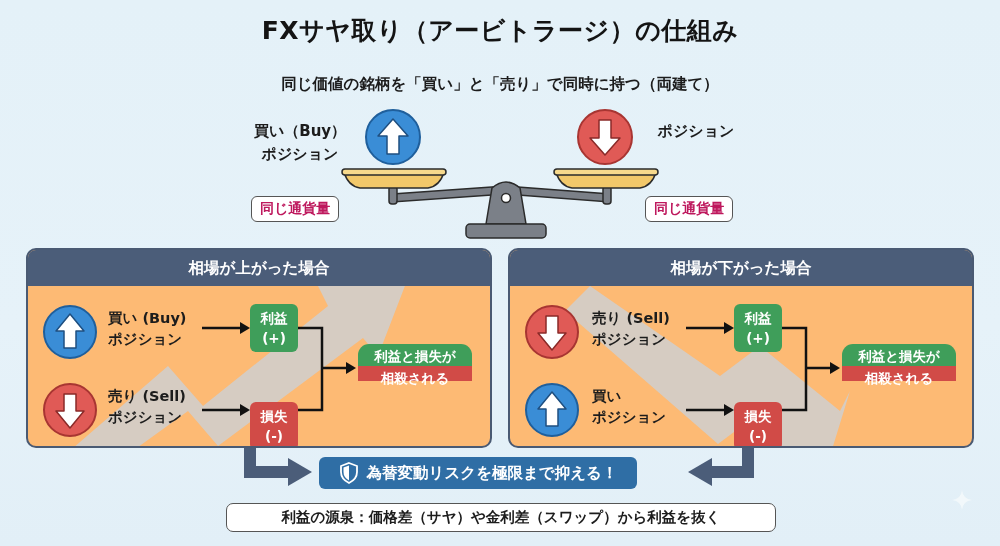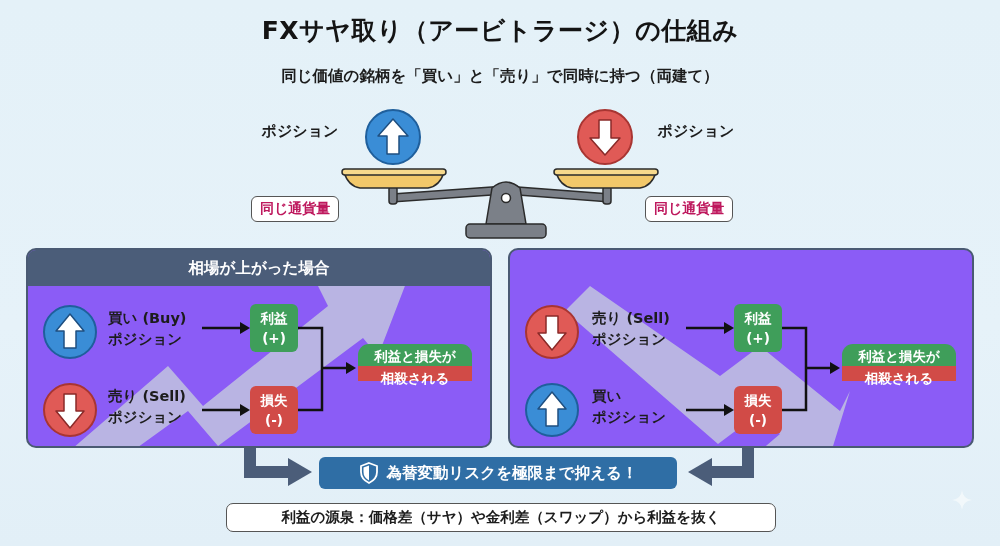--- a/index.html
+++ b/index.html
@@ -8,55 +8,55 @@
     background: linear-gradient(180deg, #e4f1f8 0%, #e6f2f9 60%, #e2eff7 100%);
     font-family: "DejaVu Sans", "Liberation Sans", sans-serif;
     color: #1a1a1a;
   }
   .abs { position: absolute; }
   .title {
     left: 0; width: 1000px; top: 14px; text-align: center;
     font-size: 25px; font-weight: bold; letter-spacing: 0.5px; color: #141414;
   }
   .subtitle {
-    left: 0; width: 1000px; top: 66px; text-align: center;
+    left: 0; width: 1000px; top: 74px; text-align: center;
     font-size: 15.5px; font-weight: bold; color: #1c1c1c;
   }
   .pos-label {
     font-size: 15px; font-weight: bold; line-height: 23px; text-align: center; color: #1c1c1c;
   }
   .tag {
     background: #fff; border: 1.5px solid #555; border-radius: 6px;
     font-size: 14px; font-weight: bold; padding: 3px 8px; white-space: nowrap; color: #be185d;
   }
   .panel {
     top: 248px; width: 466px; height: 200px;
-    background: #8b5cf6; border: 2px solid #4a5a73; border-radius: 10px; overflow: hidden;
+    background: #fdba74; border: 2px solid #4a5a73; border-radius: 10px; overflow: hidden;
     box-sizing: border-box;
   }
   .panel-head {
     height: 36px; background: #4b5d79; color: #fff; text-align: center;
     font-size: 15.5px; font-weight: bold; line-height: 36px;
   }
   .panel-body { position: absolute; left: 0; top: 36px; width: 462px; height: 160px; }
   .row-label { font-size: 14.5px; font-weight: bold; line-height: 21px; color: #1c1c1c; }
   .mini {
     width: 48px; height: 48px; border-radius: 6px; color: #fff; text-align: center;
     font-size: 13.5px; font-weight: bold; line-height: 20px; padding-top: 4px; box-sizing: border-box;
   }
   .mini.green { background: #3f9e5a; }
-  .mini.red { background: #d14b47; }
+  .mini.red { background: #d14b47; margin-top: 16px; }
   .result {
     width: 114px; height: 50px; border-radius: 11px; overflow: hidden; text-align: center;
     font-size: 13.5px; font-weight: bold; color: #fff;
   }
   .result .top { background: #3f9e5a; height: 22px; line-height: 24px; }
   .result .bot { background: #d14b47; height: 15px; line-height: 24px; }
   .banner {
-    left: 319px; top: 457px; width: 358px; height: 32px; background: #2f6ea5;
+    left: 319px; top: 457px; width: 318px; height: 32px; background: #2f6ea5;
     border-radius: 6px; color: #fff; font-size: 15.5px; font-weight: bold;
     display: flex; align-items: center; justify-content: center; gap: 8px;
   }
   .footer {
     left: 226px; top: 503px; width: 550px; height: 29px; background: #fff;
     border: 1.5px solid #555; border-radius: 7px; box-sizing: border-box;
     font-size: 14.5px; font-weight: bold; text-align: center; line-height: 26px; color: #1c1c1c;
   }
 </style>
 </head>
@@ -87,20 +87,21 @@
   <circle cx="29" cy="29" r="27" fill="#3a8dd6" stroke="#1f5f9c" stroke-width="2"></circle>
   <path d="M29,11 L44,28 L35,28 L35,46 L23,46 L23,28 L14,28 Z" fill="#fff" stroke="#1f4f80" stroke-width="1.5" stroke-linejoin="round"></path>
 </svg>
 
 <svg class="abs" style="left:576px;top:108px" width="58" height="58">
   <circle cx="29" cy="29" r="27" fill="#e05a56" stroke="#a83532" stroke-width="2"></circle>
   <path d="M29,47 L44,30 L35,30 L35,12 L23,12 L23,30 L14,30 Z" fill="#fff" stroke="#8a2a28" stroke-width="1.5" stroke-linejoin="round"></path>
 </svg>
 
 <div class="abs pos-label" style="left:244px;top:120px;width:112px">
+  <div>買い（Buy）</div>
   <div>ポジション</div>
 </div>
 <div class="abs pos-label" style="left:640px;top:120px;width:112px">
   <div>ポジション</div>
 </div>
 
 <div class="abs tag" style="left:251px;top:196px">同じ通貨量</div>
 <div class="abs tag" style="left:645px;top:196px">同じ通貨量</div>
 
 <div class="abs panel" style="left:26px">
@@ -144,20 +145,21 @@
       <div>(-)</div>
     </div>
     <div class="abs result" style="left:330px;top:58px">
       <div class="top">利益と損失が</div>
       <div class="bot">相殺される</div>
     </div>
   </div>
 </div>
 
 <div class="abs panel" style="left:508px">
+  <div class="panel-head">相場が下がった場合</div>
   <div class="panel-body">
     <svg class="abs" style="left:0;top:0" width="462" height="160">
       <polygon points="80,0 210,90 250,60 330,125 340,105 320,170 250,165 270,148 248,128 208,158 55,25" fill="#c8d2dc" opacity="0.75"></polygon>
     </svg>
     <svg class="abs" style="left:14px;top:18px" width="56" height="56">
       <circle cx="28" cy="28" r="26" fill="#e05a56" stroke="#a83532" stroke-width="2"></circle>
       <path d="M28,46 L42,29 L34,29 L34,12 L22,12 L22,29 L14,29 Z" fill="#fff" stroke="#8a2a28" stroke-width="1.5" stroke-linejoin="round"></path>
     </svg>
     <div class="abs row-label" style="left:82px;top:22px">
       <div>売り (Sell)</div>

